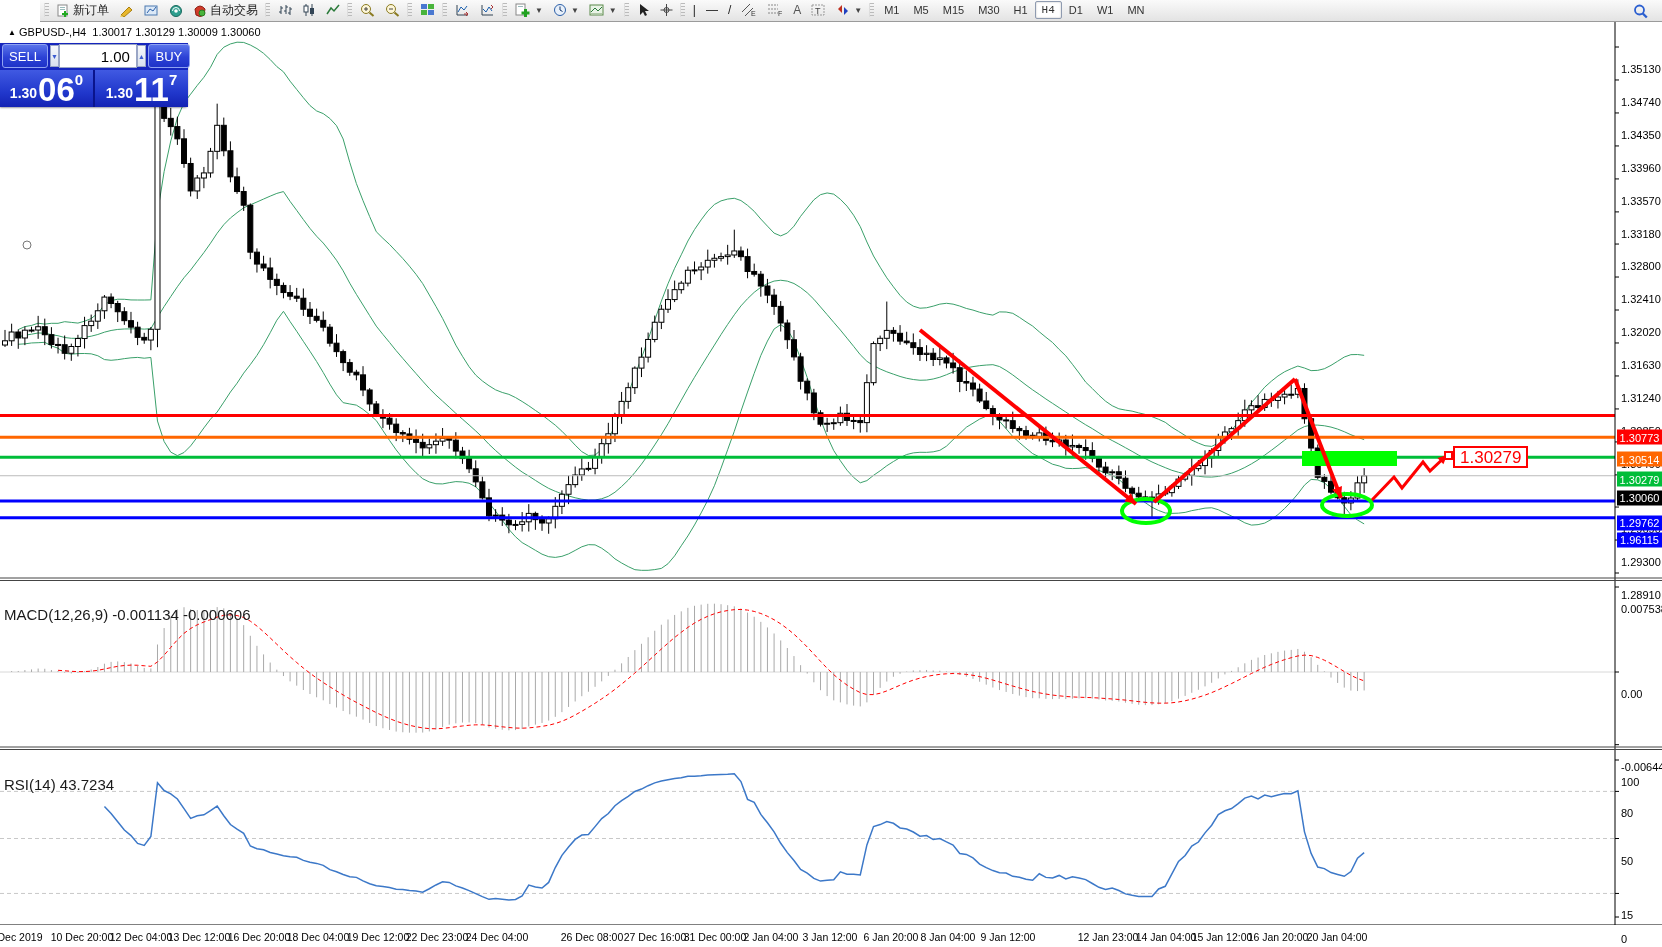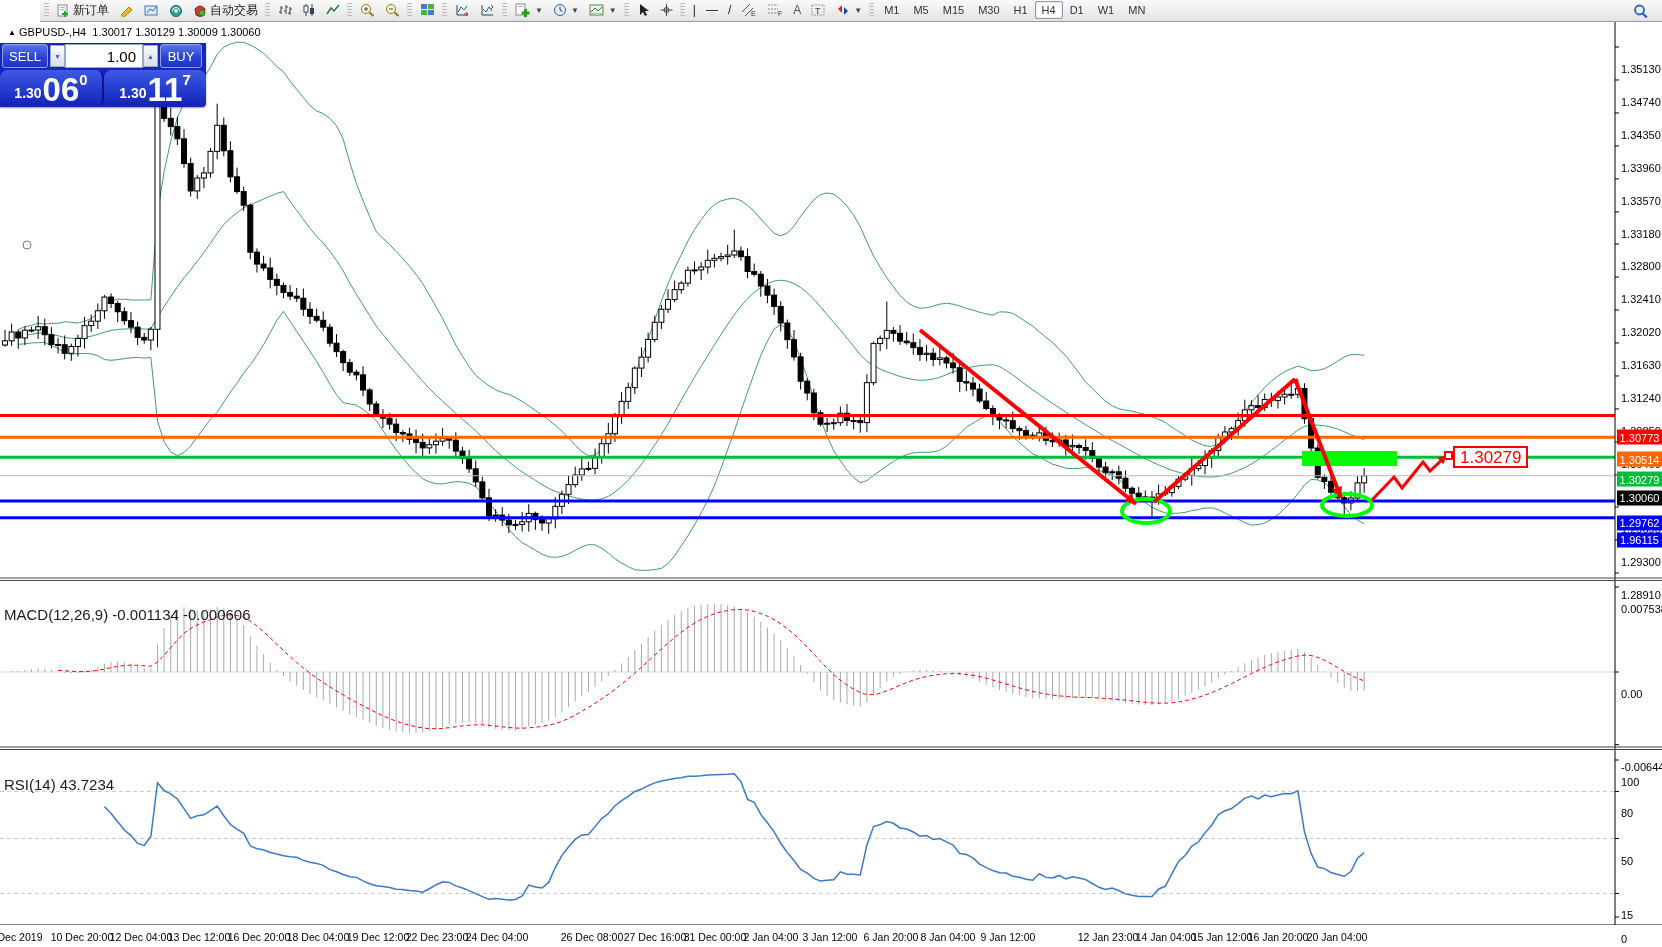--- a/index.html
+++ b/index.html
@@ -19,48 +19,48 @@
   }
   .tb-group { display:flex; align-items:center; height:22px; }
   .tb-handle { width:5px; height:14px; margin:0 3px 0 2px;
     background:repeating-linear-gradient(#bbb 0 1px, transparent 1px 3px);
     border-left:1px solid #ddd; }
   .tb-btn { display:flex; align-items:center; gap:3px; height:20px;
     padding:0 4px; border:1px solid transparent; border-radius:2px; cursor:default; }
   .tb-caret { font-size:8px; color:#444; margin-left:1px; }
   .tf-btn { height:18px; padding:0 6px; display:flex; align-items:center;
     font-size:11px; color:#333; border:1px solid transparent; border-radius:2px; }
-  .tf-btn.active { background:#fff; border-color:#8f9bb0; box-shadow:inset 0 0 2px #bbb; }
+  .tf-btn.active { background:#fff; border-color:#8f9bb0; box-shadow:inset 0 0 2px #bbb;font-family:Liberation Mono, monospace; }
   .glyph { font-size:12px; line-height:1; }
   #toolbar svg { display:block; }
   .tb-right { margin-left:auto; display:flex; align-items:center; margin-right:8px; gap:10px; }
   
   #chart-area { position:absolute; left:0; top:22px; width:1662px; height:925px; background:#fff; }
   #chart-svg { position:absolute; left:0; top:0; }
   #overlay { position:absolute; left:0; top:0; width:100%; height:100%; pointer-events:none; }
   #symbol-bar { position:absolute; left:8px; top:4px; font-size:11px; color:#000; }
   #symbol-bar .tri { font-size:8px; vertical-align:1px; }
   
-  #trade-panel { position:absolute; left:0px; top:21px; width:206px; height:64px;
+  #trade-panel { position:absolute; left:0px; top:21px; width:188px; height:64px;
     background:#1626bd; border-radius:0 0 4px 0; box-shadow:0 1px 2px rgba(0,0,30,.4);
     pointer-events:auto; }
   .tp-row1 { position:absolute; left:0; top:0; width:100%; height:26px; display:flex; align-items:center; }
   .tp-btn { height:24px; margin:1px 2px; flex:0 0 46px; color:#fff; font-size:13px;
     display:flex; align-items:center; justify-content:center;
     background:linear-gradient(#5a74ea,#2c42d6 55%,#1e32c8);
     border:1px solid #8fa2f2; border-radius:3px; }
   .tp-spin { width:15px; height:22px; background:linear-gradient(#f6f8fc,#d9e1ef);
     border:1px solid #9aa6c6; display:flex; align-items:center; justify-content:center;
     color:#3b5bd0; font-size:7px; }
   .tp-input { width:78px; height:24px; border:1px solid #9aa6c6; background:#fff;
     font-family:"Liberation Sans",sans-serif; font-size:15px; text-align:right; padding-right:6px; }
   .tp-prices { position:absolute; left:0; top:27px; width:100%; height:37px; display:flex; }
   .tp-price { flex:1; background:linear-gradient(#4059e2,#2138cc 60%,#1322b4);
     color:#fff; display:flex; align-items:flex-end; justify-content:center;
-    padding-bottom:2px;border-radius:8px; }
+    padding-bottom:2px; }
   .tp-price:first-child { border-right:2px solid #0a148c; }
   .tp-small { font-size:14px; font-weight:bold; margin:0 1px 4px 0; }
   .tp-big { font-size:33px; font-weight:bold; line-height:30px; }
   .tp-sup { font-size:15px; font-weight:bold; align-self:flex-start; margin-top:1px; }
   
   .ytick { position:absolute; left:1621px; transform:translateY(-50%);
     font-size:11px; color:#000; }
   .price-tag { position:absolute; left:1617px; width:45px; height:15px;
     transform:translateY(-50%); color:#fff; font-size:11px;
     display:flex; align-items:center; justify-content:center; }

